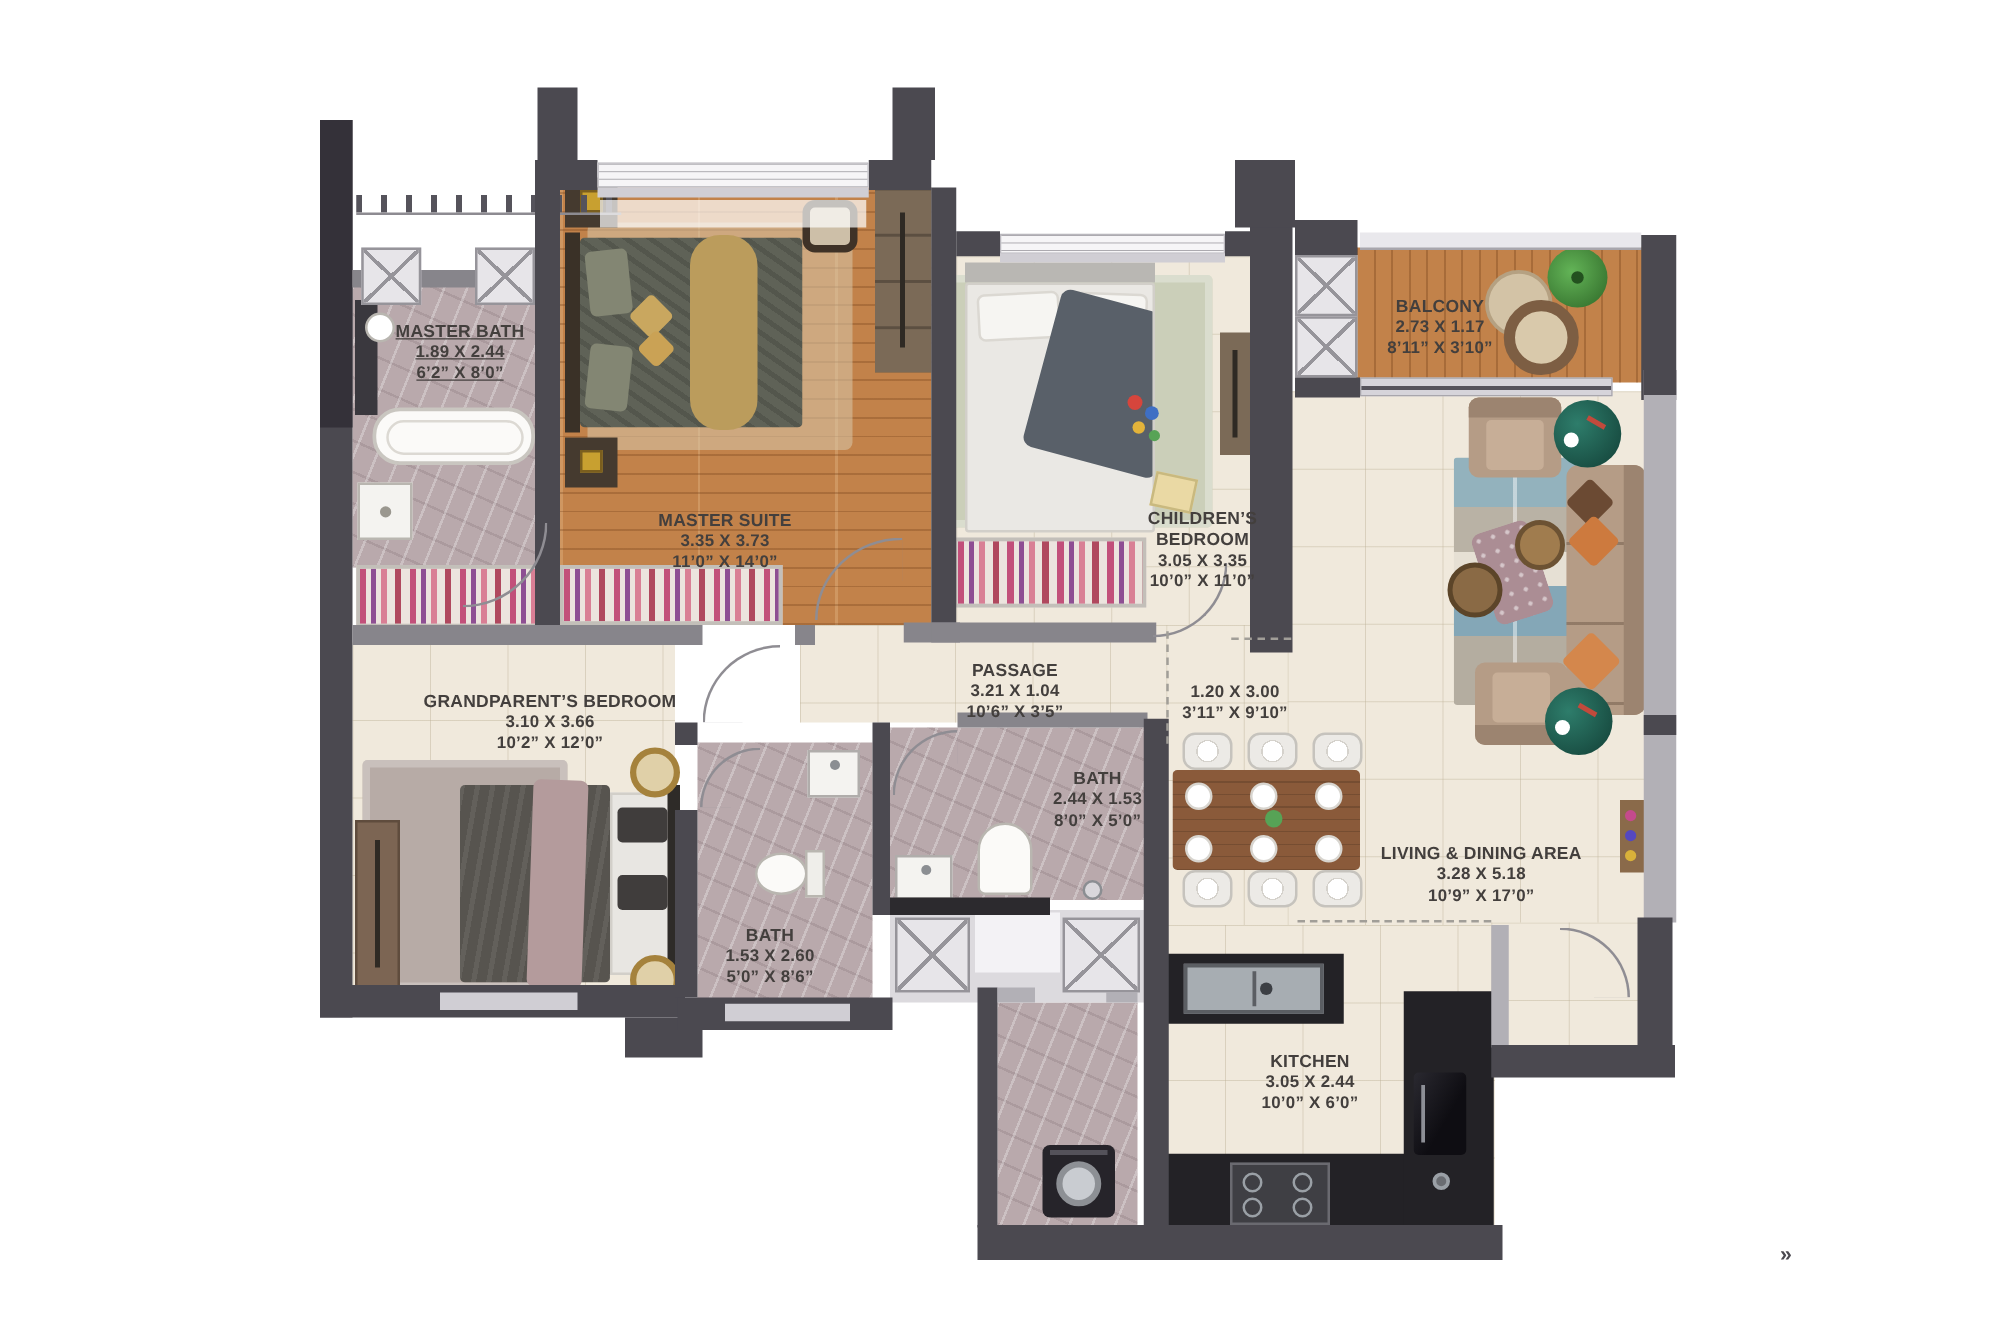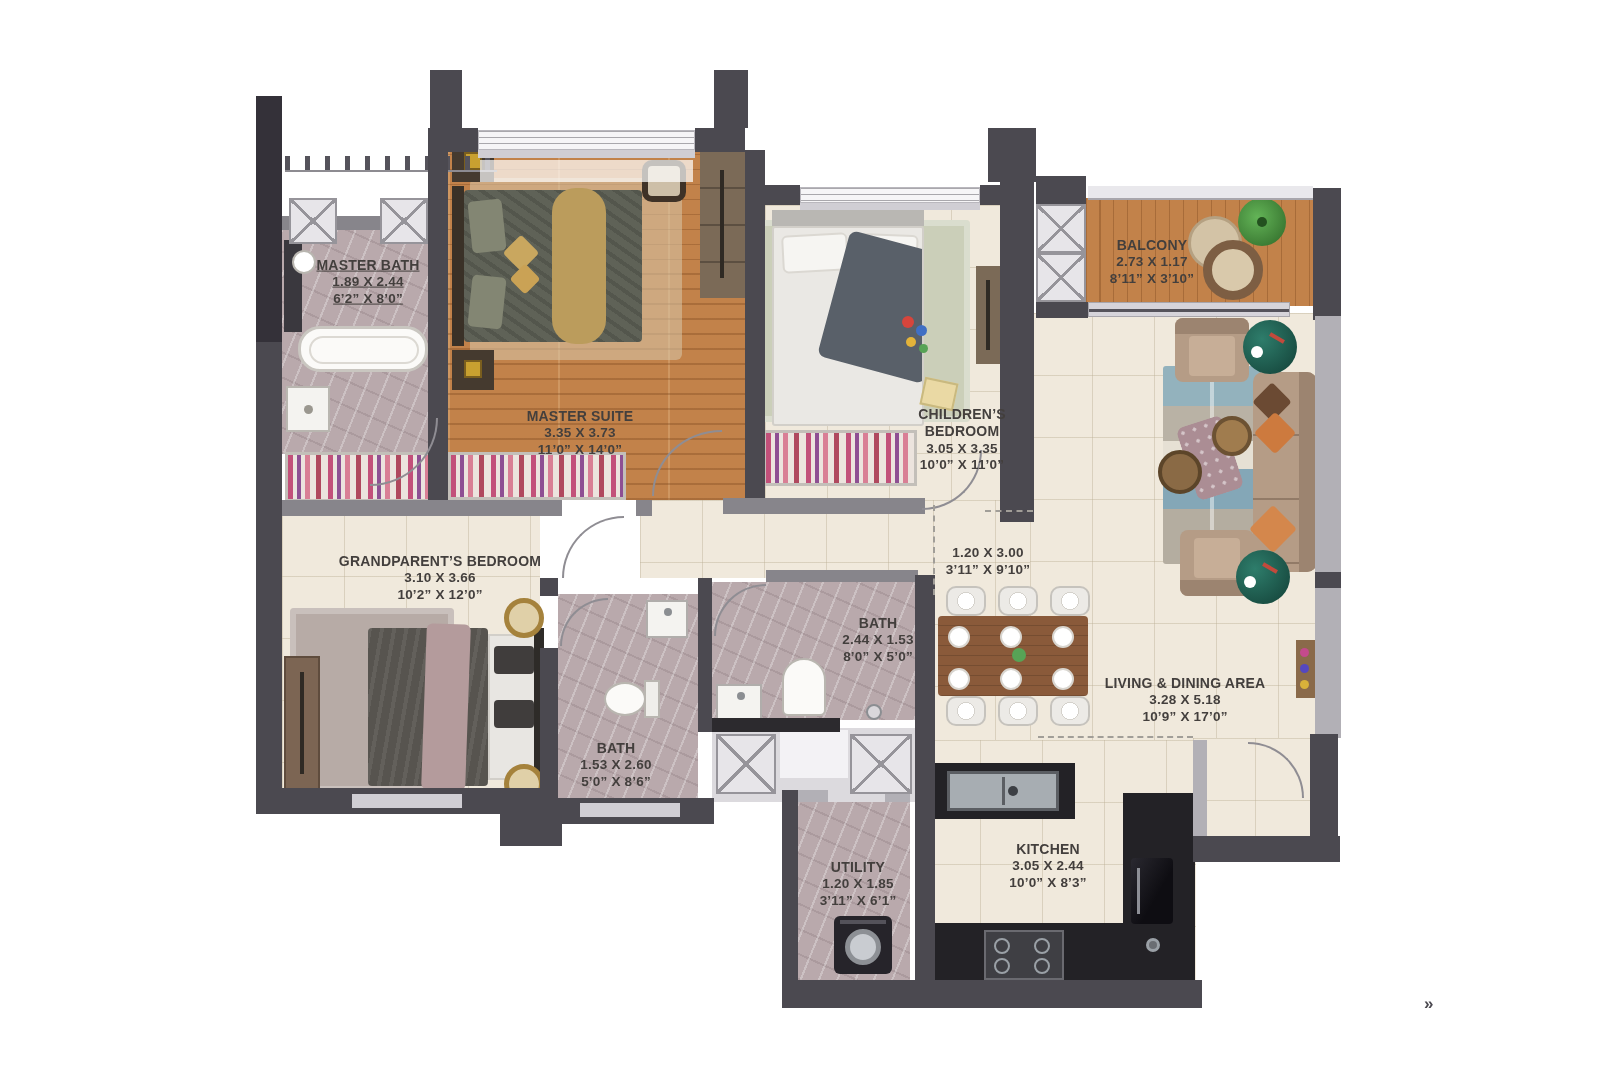--- a/index.html
+++ b/index.html
@@ -313,46 +313,46 @@
   <div class="room-label" style="left:1152px;top:262px;width:180px;">
     <div class="rl-name">BALCONY</div>
     <div class="rl-dim">2.73 X 1.17</div>
     <div class="rl-dim">8’11” X 3’10”</div>
   </div>
   <div class="room-label" style="left:440px;top:578px;width:260px;">
     <div class="rl-name">GRANDPARENT’S BEDROOM</div>
     <div class="rl-dim">3.10 X 3.66</div>
     <div class="rl-dim">10’2” X 12’0”</div>
   </div>
+  <div class="room-label" style="left:812px;top:553px;width:160px;">
+    <div class="rl-name">PASSAGE</div>
+    <div class="rl-dim">3.21 X 1.04</div>
+    <div class="rl-dim">10’6” X 3’5”</div>
+  </div>
   <div class="room-label" style="left:988px;top:562px;width:160px;">
     <div class="rl-dim">1.20 X 3.00</div>
     <div class="rl-dim">3’11” X 9’10”</div>
   </div>
   <div class="room-label" style="left:878px;top:640px;width:140px;">
     <div class="rl-name">BATH</div>
     <div class="rl-dim">2.44 X 1.53</div>
     <div class="rl-dim">8’0” X 5’0”</div>
   </div>
   <div class="room-label" style="left:616px;top:765px;width:140px;">
     <div class="rl-name">BATH</div>
     <div class="rl-dim">1.53 X 2.60</div>
     <div class="rl-dim">5’0” X 8’6”</div>
   </div>
   <div class="room-label" style="left:1185px;top:700px;width:260px;">
     <div class="rl-name">LIVING &amp; DINING AREA</div>
     <div class="rl-dim">3.28 X 5.18</div>
     <div class="rl-dim">10’9” X 17’0”</div>
   </div>
-  <div class="room-label" style="left:858px;top:884px;width:140px;">
-    <div class="rl-name">UTILITY</div>
-    <div class="rl-dim">1.20 X 1.85</div>
-    <div class="rl-dim">3’11” X 6’1”</div>
-  </div>
   <div class="room-label" style="left:1048px;top:866px;width:160px;">
     <div class="rl-name">KITCHEN</div>
     <div class="rl-dim">3.05 X 2.44</div>
-    <div class="rl-dim">10’0” X 8’3”</div>
+    <div class="rl-dim">10’0” X 6’0”</div>
   </div>
 
   <div class="fadeR" style="left:1341px;top:80px;width:170px;height:930px;"></div>
   <div class="marker" style="left:1424px;top:994px;">»</div>
 
 </div>
 
 </body></html>

